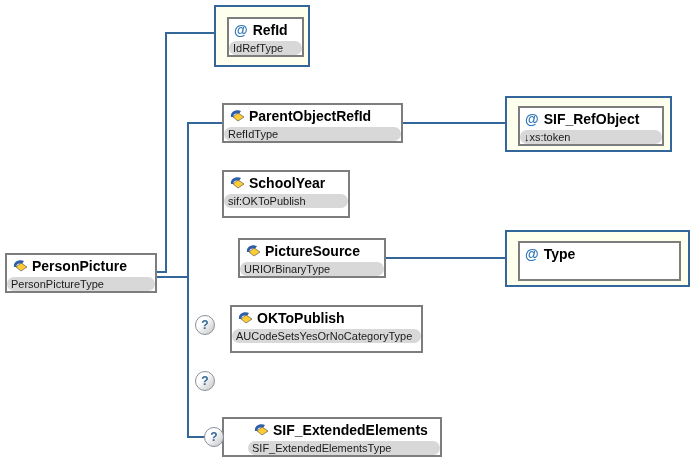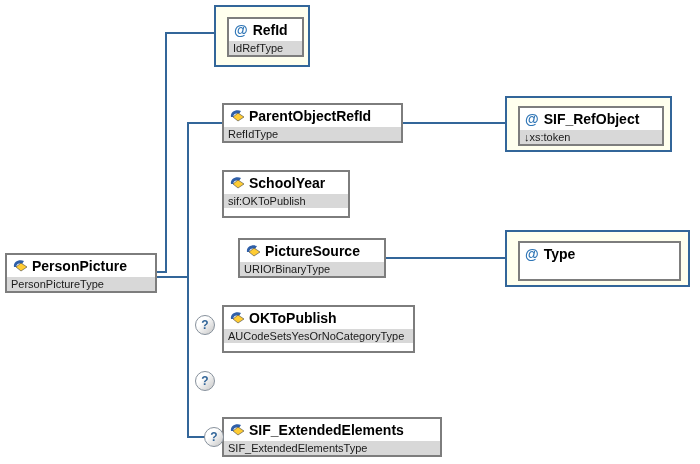--- a/index.html
+++ b/index.html
@@ -3,21 +3,21 @@
 <meta charset="utf-8">
 <style>
   html,body{margin:0;padding:0;background:#ffffff;}
   .canvas{position:relative;width:700px;height:464px;background:#ffffff;overflow:hidden;
           font-family:"Liberation Sans",sans-serif;}
   .line{position:absolute;background:#336699;}
   .node{position:absolute;box-sizing:border-box;border:2px solid #7d7d7d;background:#ffffff;}
   .hdr{height:22px;display:flex;align-items:center;padding:0 5px;
        font-weight:bold;font-size:14px;color:#000;white-space:nowrap;}
   .typ{height:14px;background:#d8d8d8;display:flex;align-items:center;
-       padding:0 4px;font-size:11px;color:#1a1a1a;white-space:nowrap;}
+       padding:0 4px;font-size:11px;color:#1a1a1a;white-space:nowrap;border-radius:7px;}
   .container{position:absolute;box-sizing:border-box;border:2px solid #336699;background:#ffffee;}
   .elem-icon{width:16px;height:16px;margin-right:4px;flex:0 0 auto;}
   .at{color:#2e75b6;font-weight:bold;font-size:14px;margin-right:5px;}
   .opt{position:absolute;width:20px;height:20px;border-radius:50%;box-sizing:border-box;
        border:1px solid #87919c;background:linear-gradient(135deg,#ffffff 35%,#c6c6c6 100%);
        color:#336699;font-weight:bold;font-size:12px;
        display:flex;align-items:center;justify-content:center;z-index:3;}
   .node{z-index:2;}
   .container{z-index:1;}
 </style>
@@ -102,33 +102,33 @@
 
   <div class="container" style="left:505px;top:230px;width:185px;height:57px;">
     <div class="node" style="left:11px;top:9px;width:163px;height:40px;">
       <div class="hdr">
         <span class="at">@</span>
         <span>Type</span>
       </div>
     </div>
   </div>
 
-  <div class="node" style="left:222px;top:305px;width:193px;height:48px;">
+  <div class="node" style="left:230px;top:305px;width:193px;height:48px;">
     <div class="hdr">
       <svg class="elem-icon" viewBox="0 0 16 16">
         <path d="M2 9 C1 4, 7 1, 12 3 L10 6 C7 4.5, 4 6, 4.5 9 Z" fill="#2f5fa8"></path>
         <polygon points="9,5 15,9 9,13 4,9" fill="#ffcc33" stroke="#444" stroke-width="0.6"></polygon>
       </svg>
       <span>OKToPublish</span>
     </div>
     <div class="typ">AUCodeSetsYesOrNoCategoryType</div>
   </div>
 
 
-  <div class="node" style="left:222px;top:417px;width:220px;height:40px;">
+  <div class="node" style="left:222px;top:417px;width:220px;height:40px;padding-left:24px;">
     <div class="hdr">
       <svg class="elem-icon" viewBox="0 0 16 16">
         <path d="M2 9 C1 4, 7 1, 12 3 L10 6 C7 4.5, 4 6, 4.5 9 Z" fill="#2f5fa8"></path>
         <polygon points="9,5 15,9 9,13 4,9" fill="#ffcc33" stroke="#444" stroke-width="0.6"></polygon>
       </svg>
       <span>SIF_ExtendedElements</span>
     </div>
     <div class="typ">SIF_ExtendedElementsType</div>
   </div>
 

